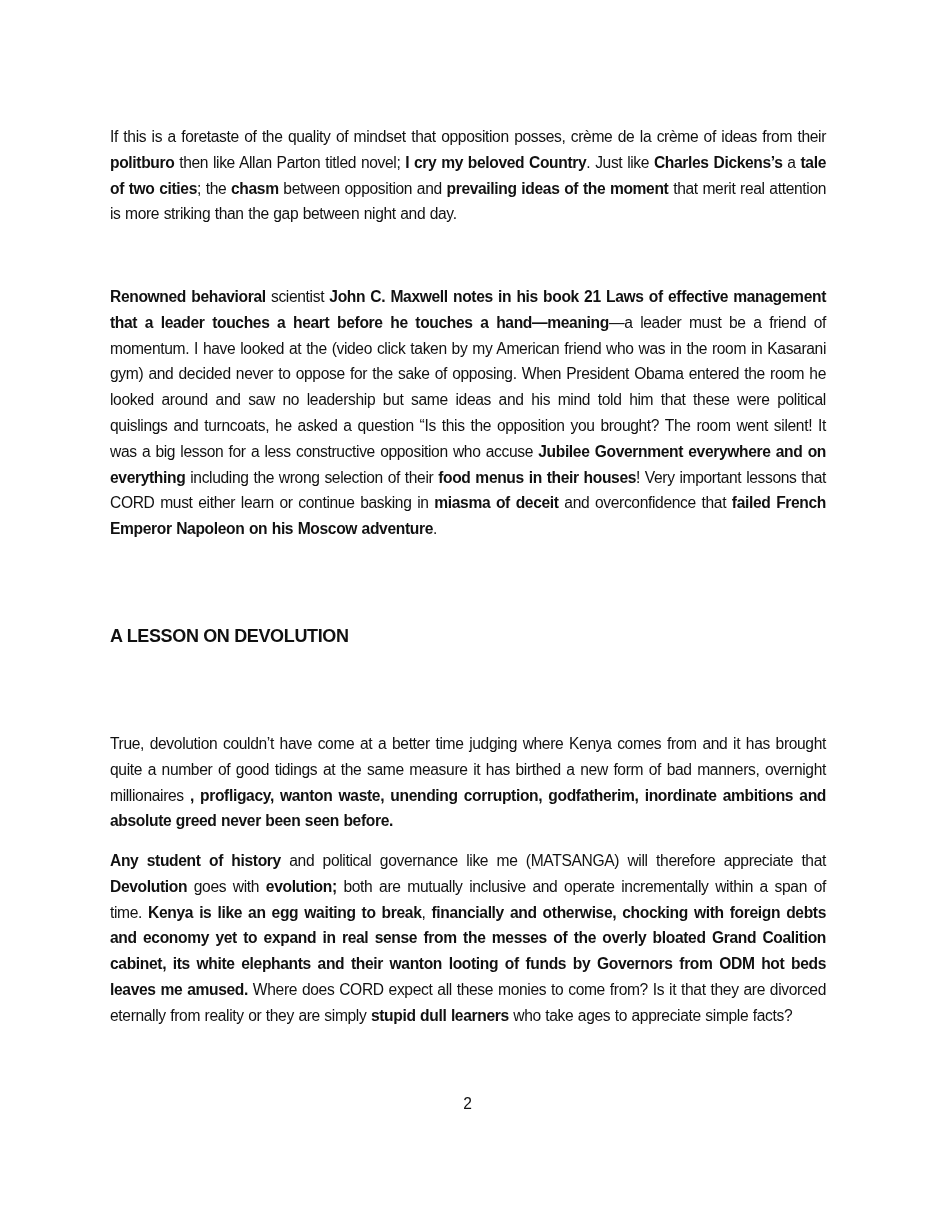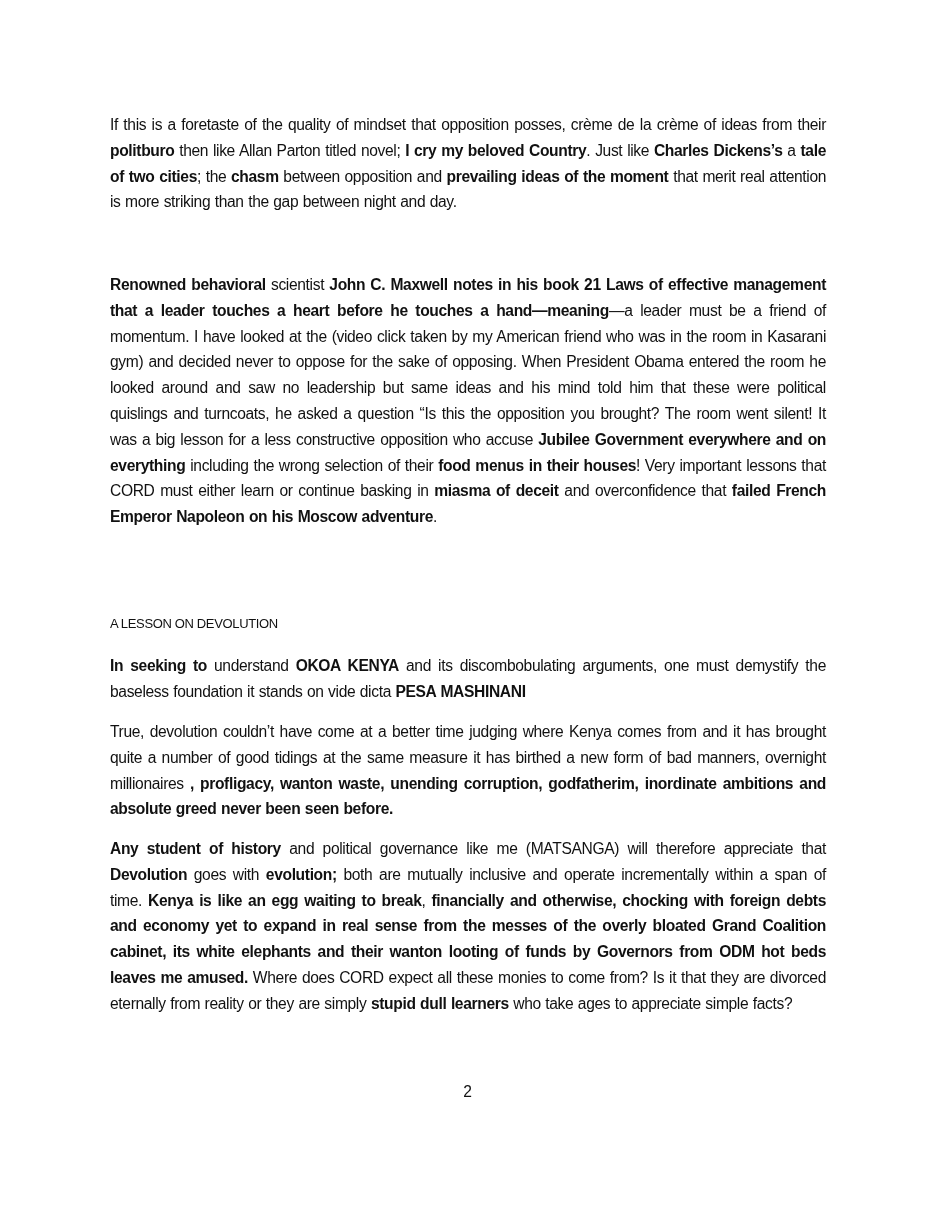--- a/index.html
+++ b/index.html
@@ -1,41 +1,40 @@
 <!DOCTYPE html>
 <html><head>
   <meta charset="utf-8">
   <style>
     html, body { margin: 0; padding: 0; background: #ffffff; }
     body { width: 935px; height: 1210px; position: relative; overflow: hidden; }
     .page {
-      position: absolute; left: 0; top: 4px; width: 935px; height: 1138px; background: #fff;
+      position: absolute; left: 0; top: 16px; width: 935px; height: 1138px; background: #fff;
       font-family: "Liberation Sans", sans-serif; color: #111;
     }
     .p {
       position: absolute; left: 110px; width: 716px;
       font-size: 15.6px; line-height: 25.8px; text-align: justify;
       letter-spacing: -0.35px; word-spacing: 0.5px;
     }
     .p.last-left { text-align-last: left; }
     .b { font-weight: bold; }
     .i { }
     .heading {
-      position: absolute; left: 110px; top: 608px; font-size: 13px; line-height: 24px;
-      font-weight: normal; letter-spacing: -0.35px;
+      position: absolute; left: 110px; top: 608px; font-size: 18px; line-height: 24px;
+      font-weight: bold; letter-spacing: -0.35px;
     }
     .page-number {
       position: absolute; left: 0; width: 935px; top: 1076px; text-align: center;
       font-size: 15.6px; line-height: 24px;
     }
   </style>
 </head>
 <body>
 
 <div class="page">
   <div class="p last-left" style="top:108px;"><span>If this is a foretaste of the quality of mindset that opposition posses, crème de la crème of ideas from their </span><span class="b">politburo</span><span> then like Allan Parton titled novel; </span><span class="b">I cry my beloved Country</span><span>. Just like </span><span class="b">Charles Dickens’s</span><span> a </span><span class="b">tale of two cities</span><span>; the </span><span class="b">chasm</span><span> between opposition and </span><span class="b">prevailing ideas of the moment</span><span> that merit real attention is more striking than the gap between night and day.</span></div>
   <div class="p last-left" style="top:268px;"><span class="b">Renowned behavioral</span><span> scientist </span><span class="b">John C. Maxwell notes in his book </span><span class="b i">21 Laws of effective management</span><span class="b"> that a leader touches a heart before he touches a hand—meaning</span><span>—a leader must be a friend of momentum. I have looked at the (video click taken by my American friend who was in the room in Kasarani gym) and decided never to oppose for the sake of opposing. When President Obama entered the room he looked around and saw no leadership but same ideas and his mind told him that these were political quislings and turncoats, he asked a question “Is this the opposition you brought? The room went silent! It was a big lesson for a less constructive opposition who accuse </span><span class="b">Jubilee Government everywhere and on everything</span><span> including the wrong selection of their </span><span class="b">food menus in their houses</span><span>! Very important lessons that CORD must either learn or continue basking in </span><span class="b">miasma of deceit</span><span> and overconfidence that </span><span class="b">failed French Emperor Napoleon on his Moscow adventure</span><span>.</span></div>
   <div class="heading">A LESSON ON DEVOLUTION</div>
-  <div class="p last-left" style="top:649px;"><span class="b">In seeking to</span><span> understand </span><span class="b">OKOA KENYA</span><span> and its discombobulating arguments, one must demystify the baseless foundation it stands on vide dicta </span><span class="b">PESA MASHINANI</span></div>
   <div class="p last-left" style="top:715px;"><span>True, devolution couldn’t have come at a better time judging where Kenya comes from and it has brought quite a number of good tidings at the same measure it has birthed a new form of bad manners, overnight millionaires </span><span class="b">, profligacy, wanton waste, unending corruption, godfatherim, inordinate ambitions and absolute greed never been seen before.</span></div>
   <div class="p last-left" style="top:832px;"><span class="b">Any student of history</span><span> and political governance like me (MATSANGA) will therefore appreciate that </span><span class="b">Devolution</span><span> goes with </span><span class="b">evolution;</span><span> both are mutually inclusive and operate incrementally within a    span of time. </span><span class="b">Kenya is like an egg waiting to break</span><span>, </span><span class="b">financially and otherwise, chocking with foreign debts and economy yet to expand in real sense from the messes of the overly bloated Grand Coalition cabinet, its white elephants and their wanton looting of funds by Governors from ODM hot beds leaves me amused.</span><span> Where does CORD expect all these monies to come from? Is it that they are divorced eternally from reality or they are simply </span><span class="b">stupid dull learners</span><span> who take ages to appreciate simple facts?</span></div>
   <div class="page-number">2</div>
 </div>
 
 </body></html>

